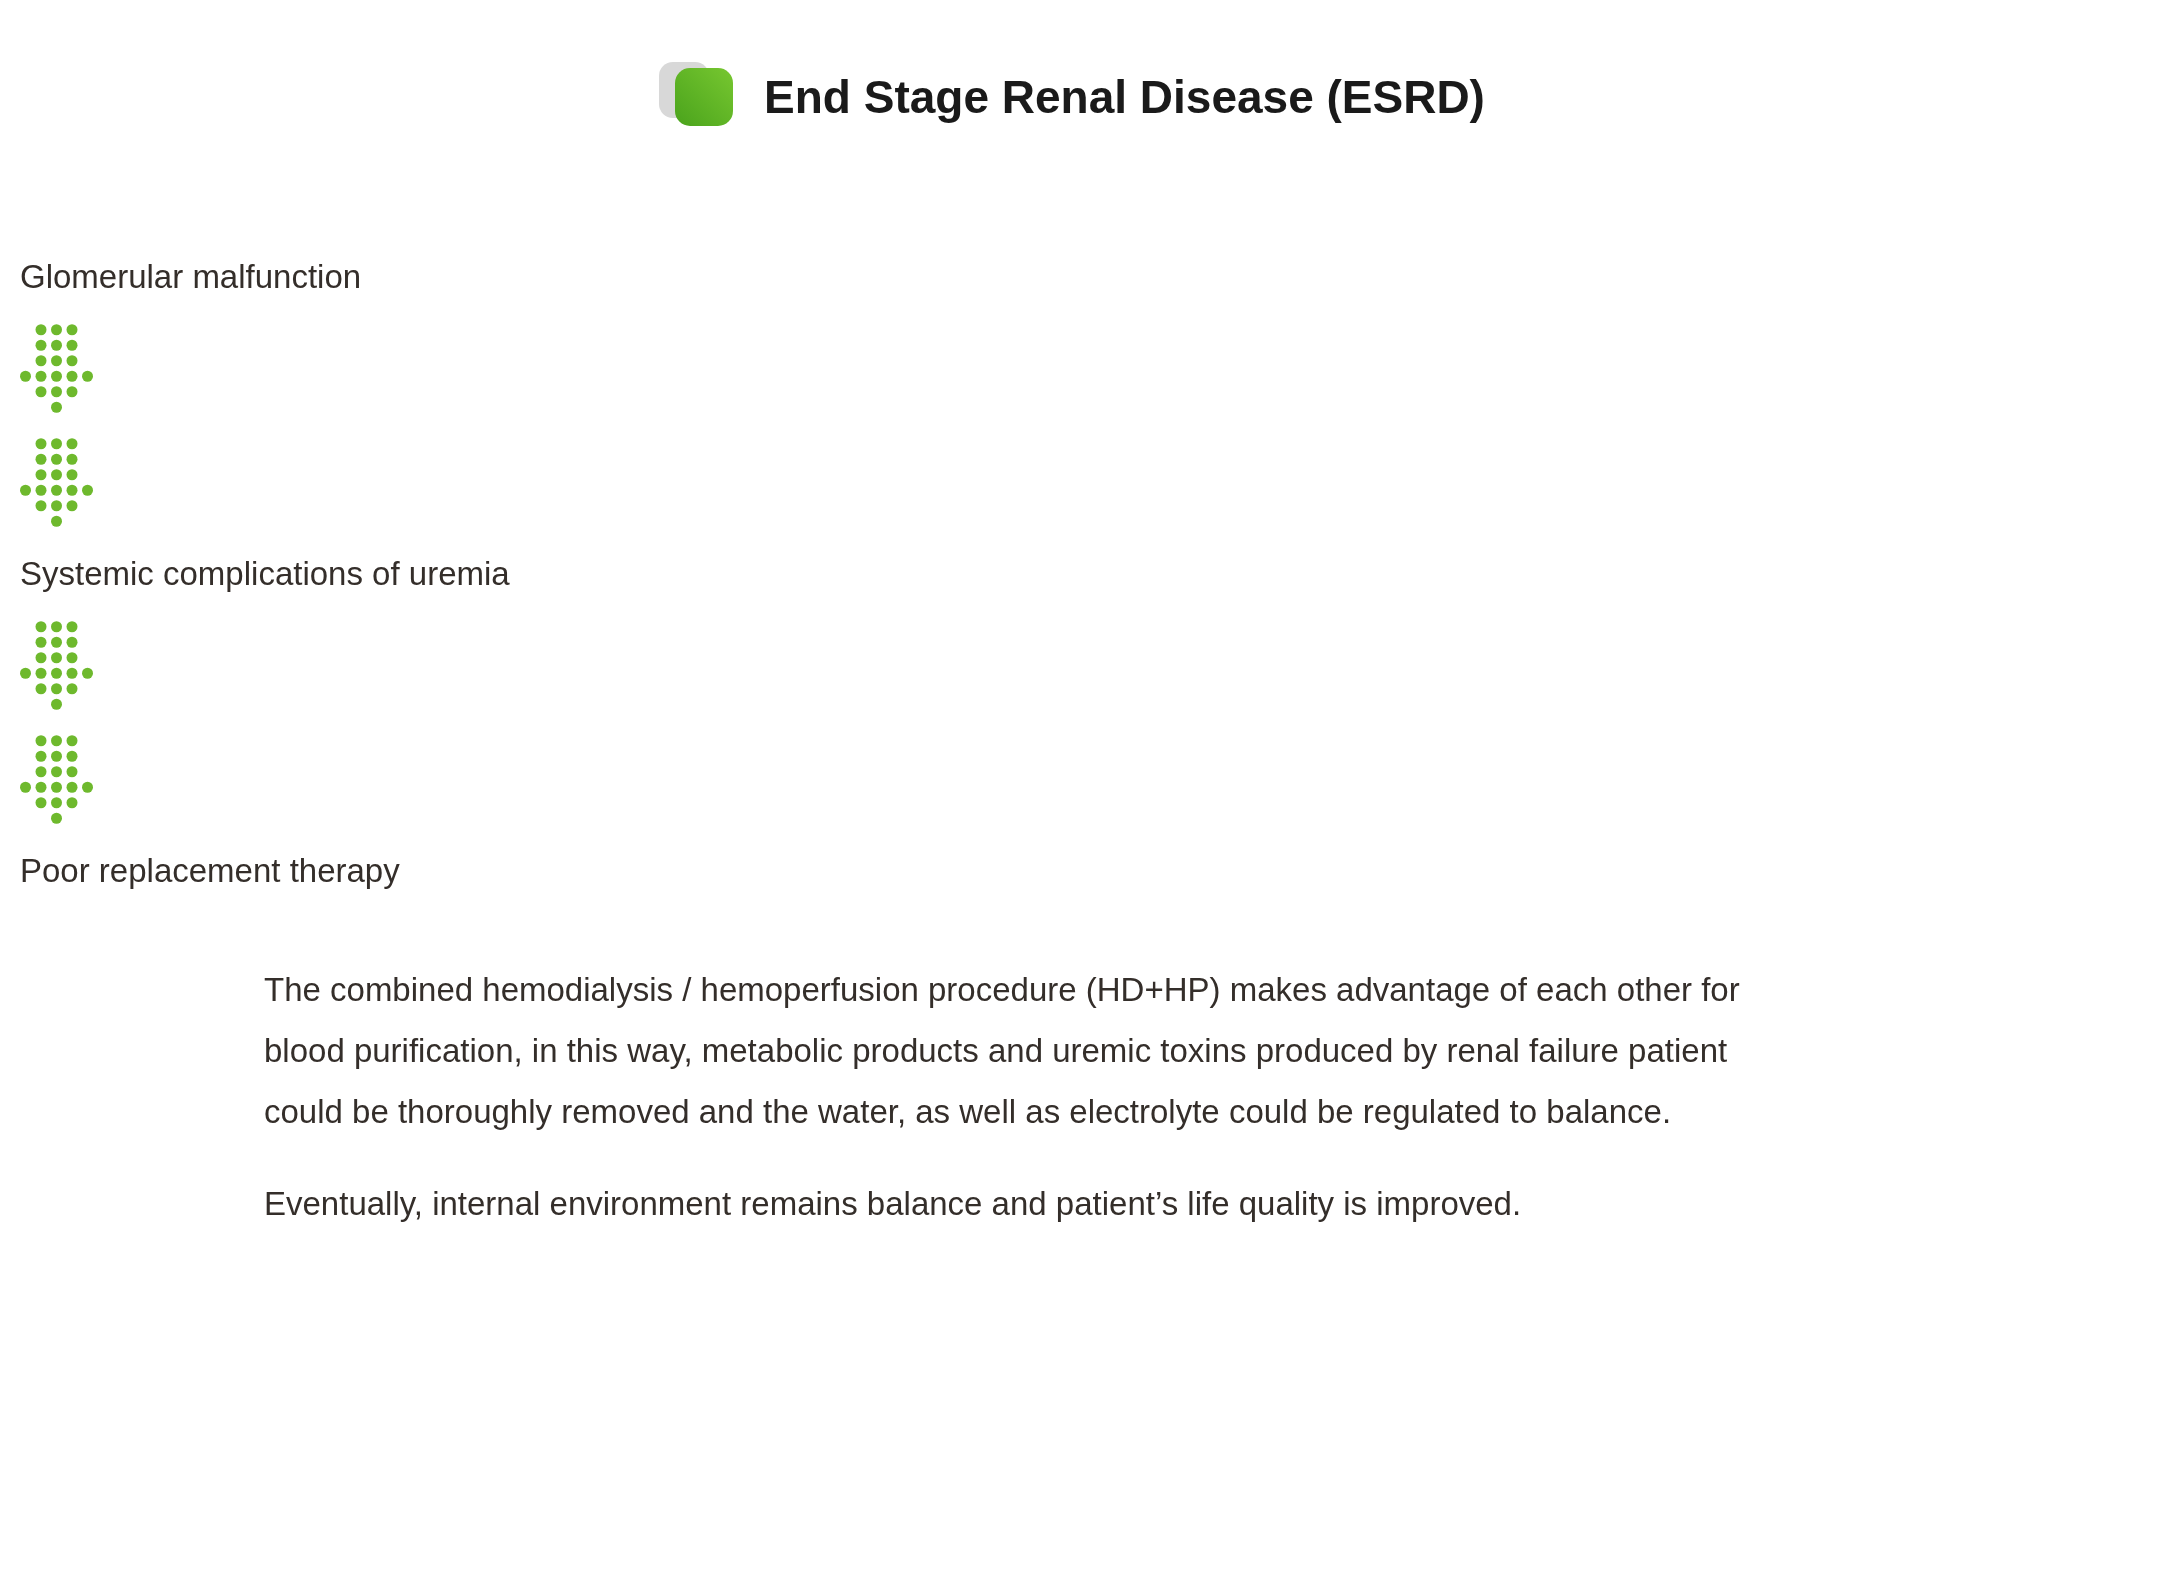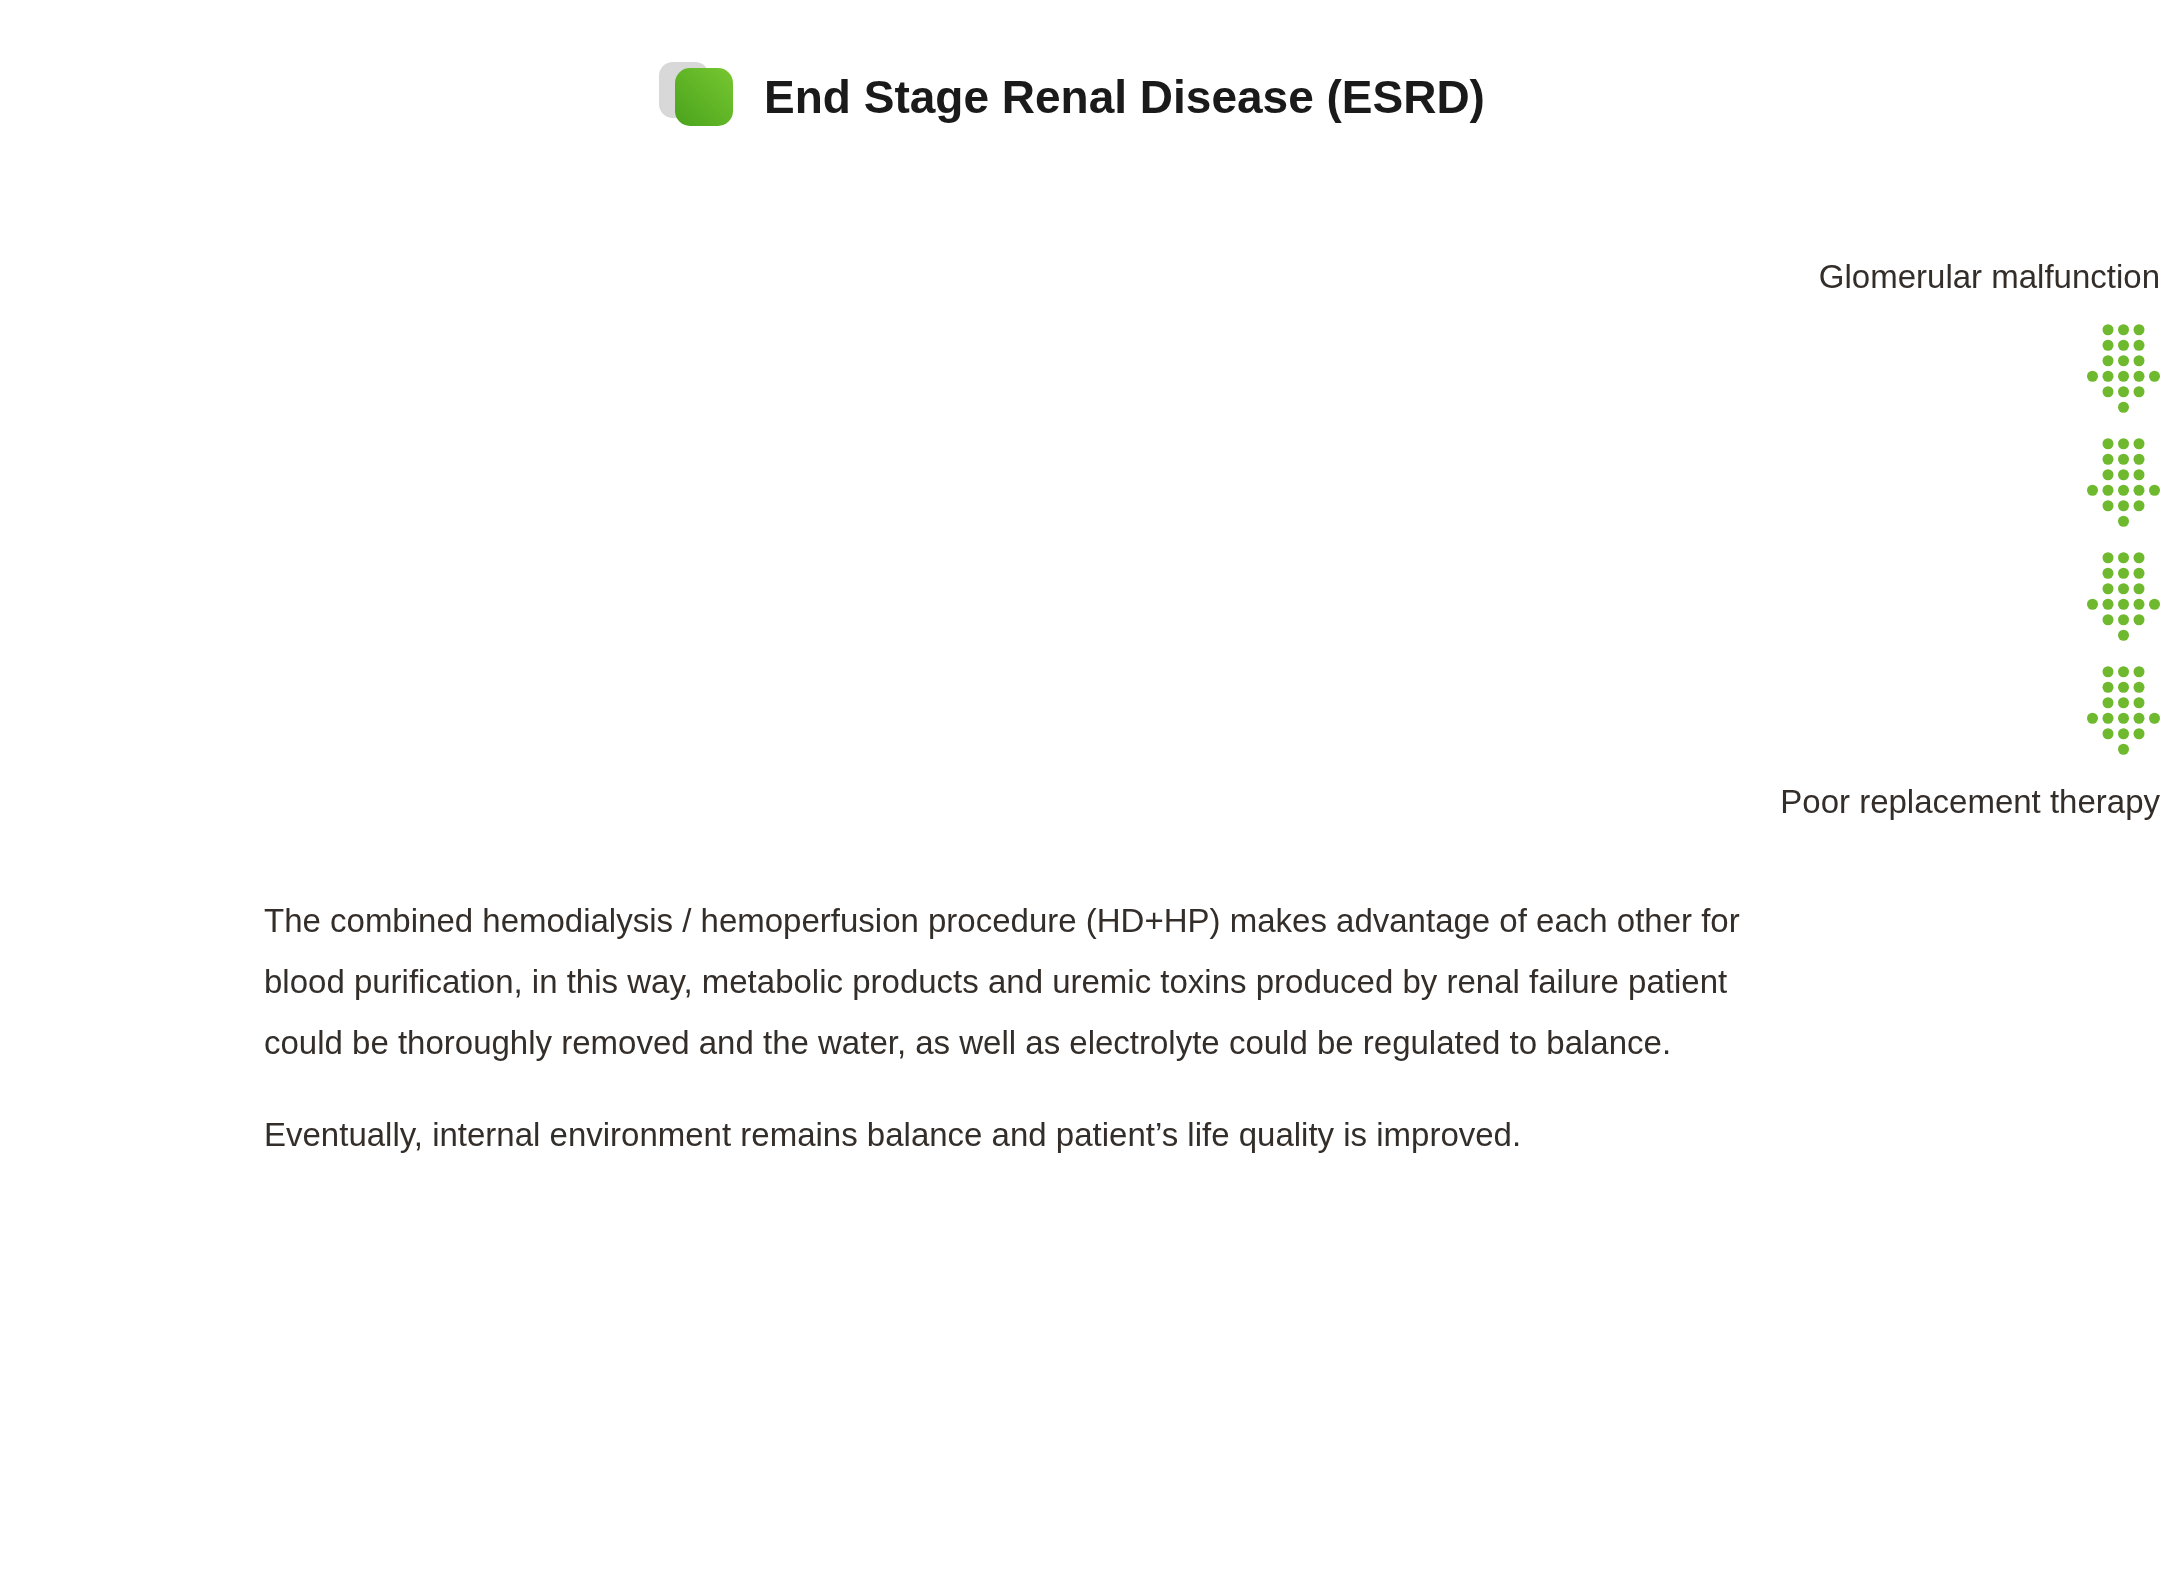--- a/index.html
+++ b/index.html
@@ -47,21 +47,22 @@
     margin: 0;
     font-size: 46px;
     line-height: 58px;
     font-weight: 700;
     color: #1a1a1a;
   }
 
   
   .flow {
     margin-top: 129px;
-    text-align: right;
+    text-align: left;
+    margin-left: 20px;
   }
   .step {
     font-size: 33px;
     line-height: 44px;
     color: #342e2a;
   }
   .arrow {
     margin: 25px 0;
     line-height: 0;
   }
@@ -126,20 +127,21 @@
     <div class="arrow">
       <svg viewBox="0 0 73 88.5" width="73" height="89">
           <use href="#dot-arrow"></use>
         </svg>
     </div>
     <div class="arrow">
       <svg viewBox="0 0 73 88.5" width="73" height="89">
           <use href="#dot-arrow"></use>
         </svg>
     </div>
+    <div class="step">Systemic complications of uremia</div>
     <div class="arrow">
       <svg viewBox="0 0 73 88.5" width="73" height="89">
           <use href="#dot-arrow"></use>
         </svg>
     </div>
     <div class="arrow">
       <svg viewBox="0 0 73 88.5" width="73" height="89">
           <use href="#dot-arrow"></use>
         </svg>
     </div>

